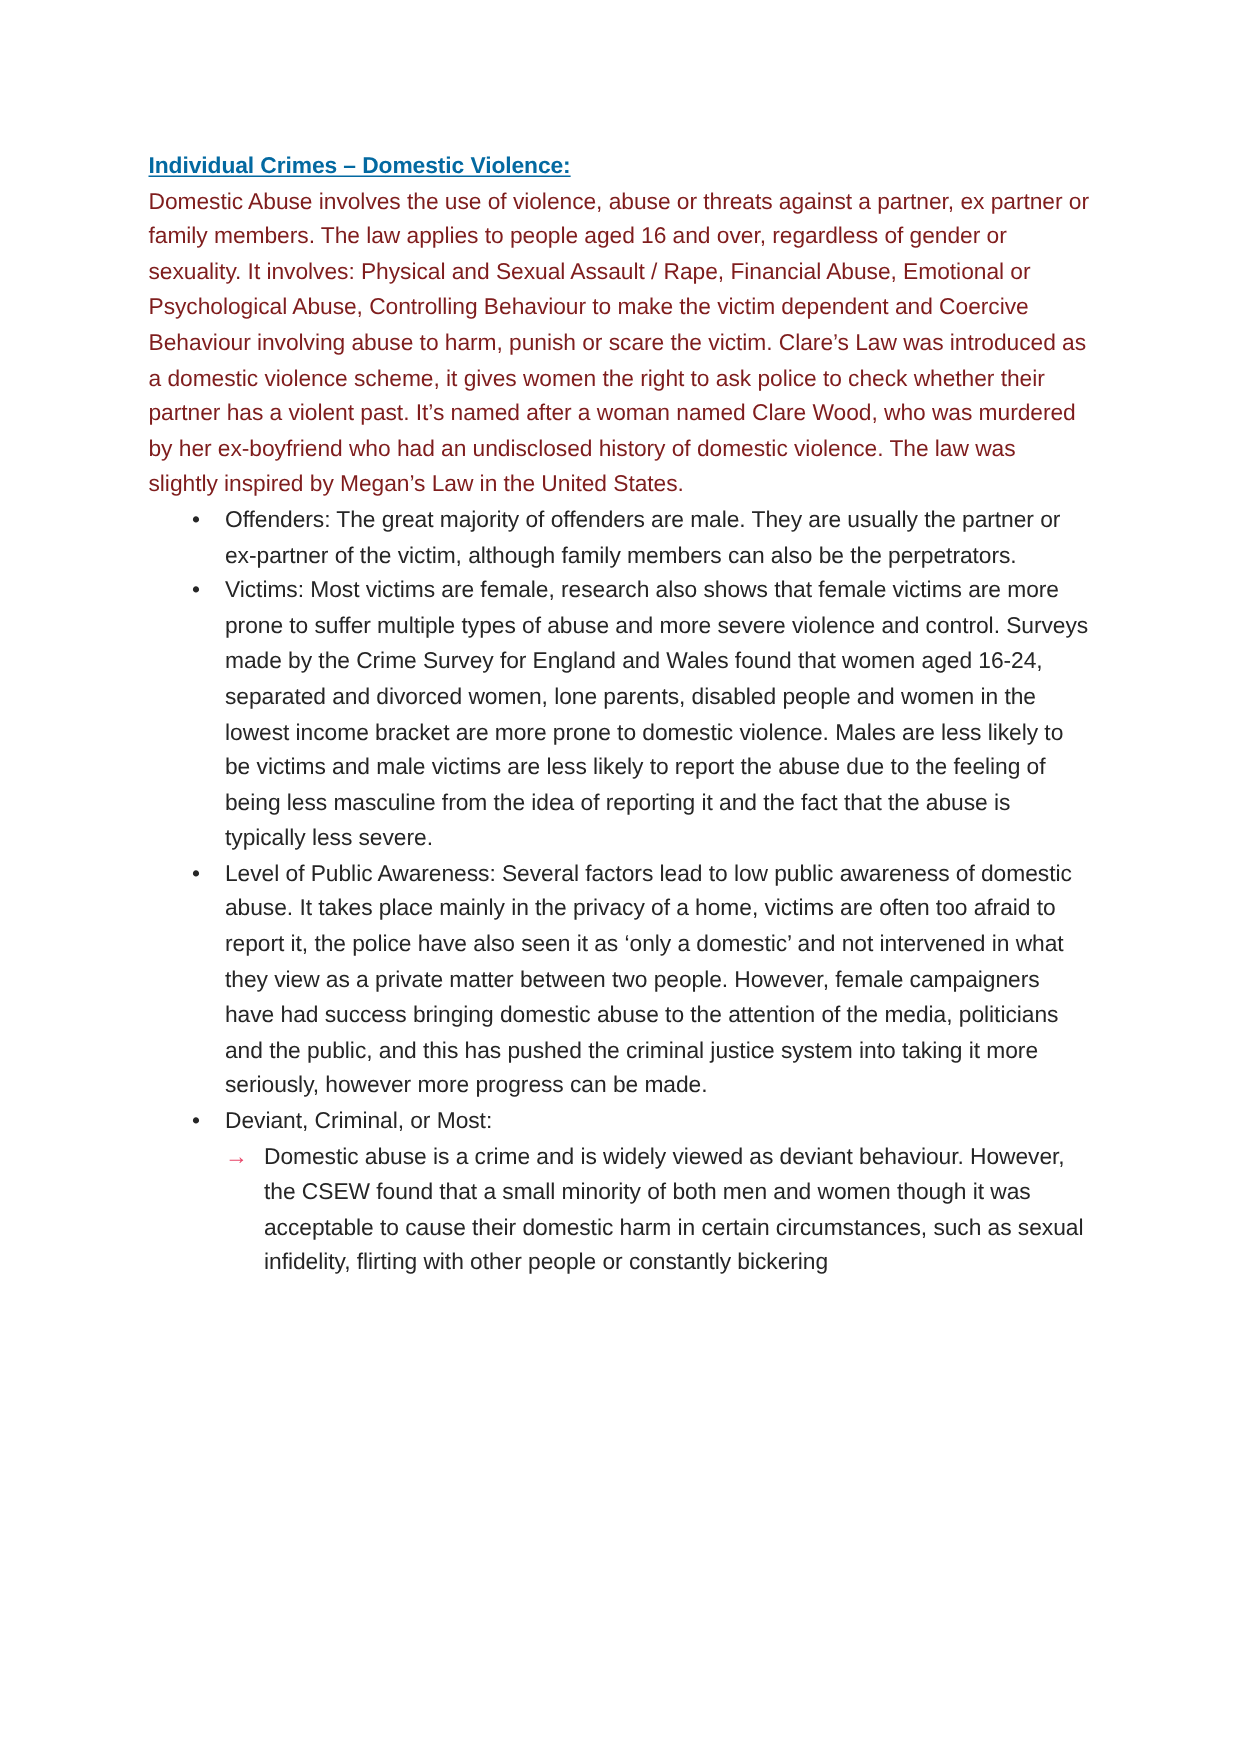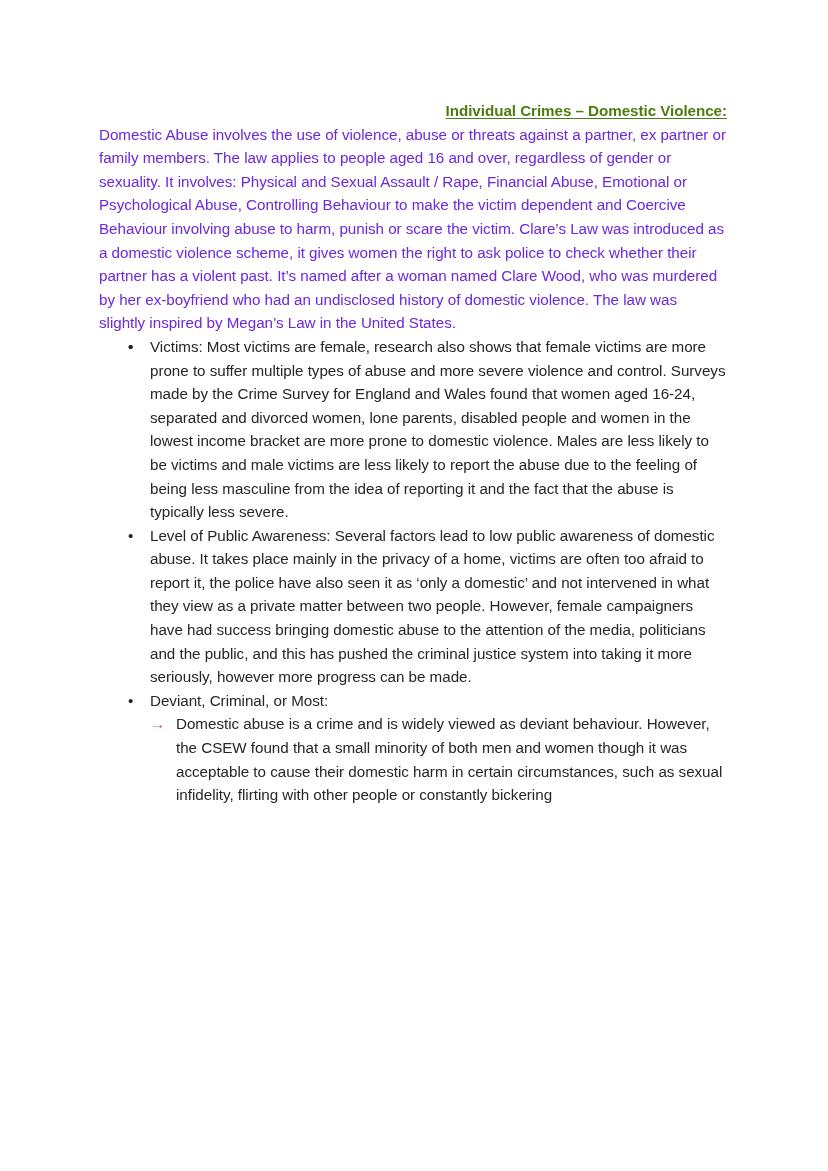--- a/index.html
+++ b/index.html
@@ -18,33 +18,32 @@
     position: relative;
     width: 828px;
     height: 1171px;
     background: #ffffff;
     box-sizing: border-box;
     padding: 99px 101px 0 99px;
   }
   .doc-heading {
     font-size: 15.2px;
     font-weight: bold;
-    color: #4d7c0f;
+    color: #0369a1;
     text-decoration: underline;
     text-underline-offset: 2px;
     line-height: 23.6px;
     margin: 0 0 0 0;
     letter-spacing: -0.05px;
-    text-align: right;
   }
   .doc-paragraph {
     font-size: 15.2px;
     line-height: 23.6px;
     margin: 0;
-    color: #6d28d9;
+    color: #7f1d1d;
     text-align: left;
     letter-spacing: -0.03px;
   }
   .bullet-list {
     list-style: none;
     margin: 0;
     padding: 0;
   }
   .bullet-item {
     position: relative;
@@ -94,20 +93,21 @@
 <div class="page">
 
   <h1 class="doc-heading">Individual Crimes – Domestic Violence:</h1>
 
   <p class="doc-paragraph">Domestic Abuse involves the use of violence, abuse or threats against a partner, ex partner or family members. The law applies to people aged 16 and over, regardless of gender or sexuality. It involves: Physical and Sexual Assault / Rape, Financial Abuse, Emotional or Psychological Abuse, Controlling Behaviour to make the victim dependent and Coercive Behaviour involving abuse to harm, punish or scare the victim. Clare’s Law was introduced as a domestic violence scheme, it gives women the right to ask police to check whether their partner has a violent past. It’s named after a woman named Clare Wood, who was murdered by her ex-boyfriend who had an undisclosed history of domestic violence. The law was slightly inspired by Megan’s Law in the United States.</p>
 
   <ul class="bullet-list">
 
     <li class="bullet-item">
       <span class="marker">•</span>
+      <span>Offenders: The great majority of offenders are male. They are usually the partner or ex-partner of the victim, although family members can also be the perpetrators.</span>
     </li>
 
     <li class="bullet-item">
       <span class="marker">•</span>
       <span>Victims: Most victims are female, research also shows that female victims are more prone to suffer multiple types of abuse and more severe violence and control. Surveys made by the Crime Survey for England and Wales found that women aged 16-24, separated and divorced women, lone parents, disabled people and women in the lowest income bracket are more prone to domestic violence. Males are less likely to be victims and male victims are less likely to report the abuse due to the feeling of being less masculine from the idea of reporting it and the fact that the abuse is typically less severe.</span>
     </li>
 
     <li class="bullet-item">
       <span class="marker">•</span>
       <span>Level of Public Awareness: Several factors lead to low public awareness of domestic abuse. It takes place mainly in the privacy of a home, victims are often too afraid to report it, the police have also seen it as ‘only a domestic’ and not intervened in what they view as a private matter between two people. However, female campaigners have had success bringing domestic abuse to the attention of the media, politicians and the public, and this has pushed the criminal justice system into taking it more seriously, however more progress can be made.</span>

